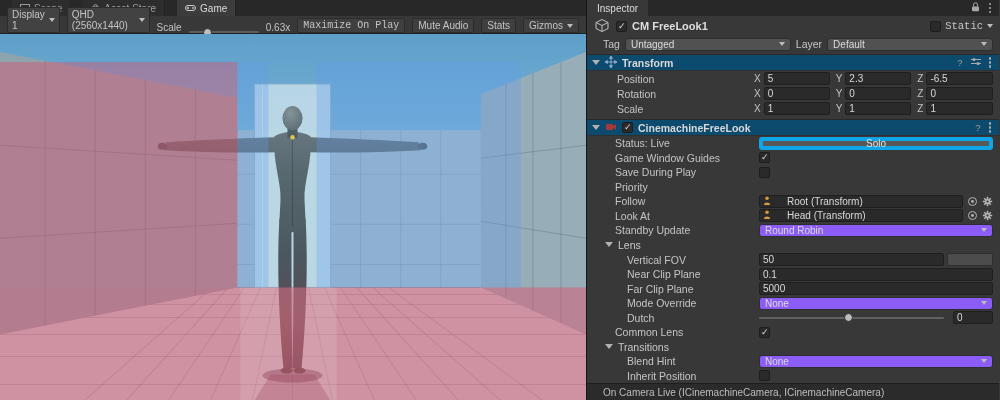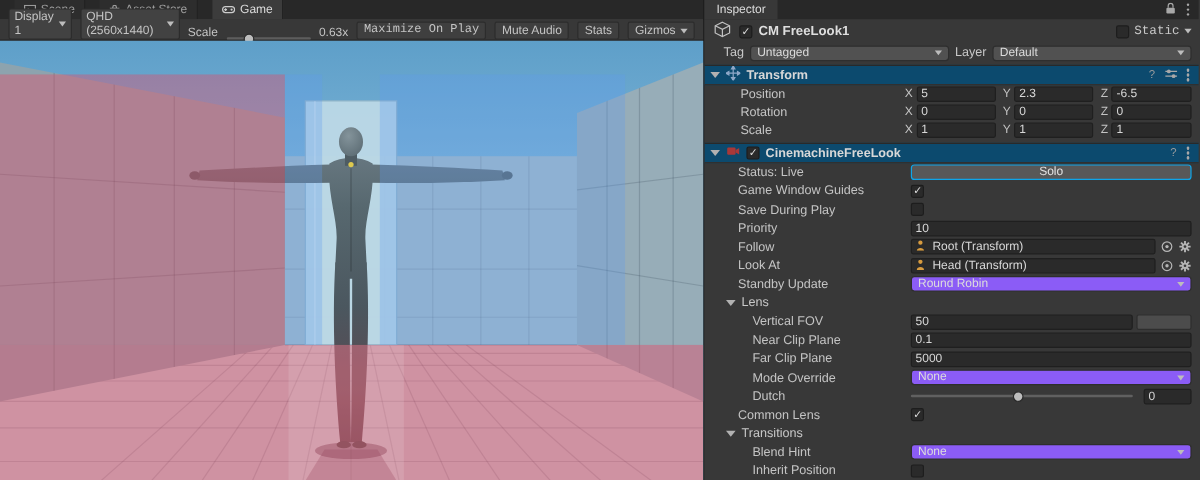--- a/index.html
+++ b/index.html
@@ -47,24 +47,24 @@
   .axis .axl { color:#c4c4c4; font-size:10px; }
   .field { background:#2a2a2a; border:1px solid #1f1f1f; border-radius:2px; height:13px; line-height:11px; padding:0 3px; color:#d8d8d8; font-size:10px; flex:1; white-space:nowrap; overflow:hidden; }
   .tr-pad { height:3px; flex:0 0 3px; }
   .fl-rows { flex:1; display:flex; flex-direction:column; }
   .row { flex:1; display:flex; align-items:center; padding-left:28px; min-height:0; }
   .row .lbl { flex:0 0 144px; font-size:10.5px; color:#c4c4c4; white-space:nowrap; }
   .row.sub { padding-left:40px; }
   .row.sub .lbl { flex:0 0 132px; }
   .row.foldrow { padding-left:18px; gap:5px; }
   .val { flex:1; display:flex; align-items:center; margin-right:6px; min-width:0; }
-  .solo { flex:1; background:#585858; border:1px solid #0ea5e9; border-radius:3px; height:13px; display:flex; align-items:center; justify-content:center; color:#e2e2e2; font-size:10px; }
+  .solo { flex:1; background:#585858; border:4px solid #0ea5e9; border-radius:3px; height:13px; display:flex; align-items:center; justify-content:center; color:#e2e2e2; font-size:10px; }
   .dropdown { flex:1; background:#8b5cf6; border:1px solid #2e2e2e; border-radius:3px; height:13px; display:flex; align-items:center; padding:0 5px; color:#dcdcdc; font-size:10px; }
   .dropdown .caret { margin-left:auto; }
-  .objfield { flex:1; display:flex; align-items:flex-start; gap:6px; background:#2a2a2a; border:1px solid #1f1f1f; border-radius:2px; height:13px; padding:0 3px; font-size:10px; color:#d8d8d8; min-width:0; }
+  .objfield { flex:1; display:flex; align-items:flex-end; gap:16px; background:#2a2a2a; border:1px solid #1f1f1f; border-radius:2px; height:13px; padding:0 3px; font-size:10px; color:#d8d8d8; min-width:0; }
   .objfield .oftext { white-space:nowrap; overflow:hidden; }
   .afterfield { margin-left:4px; display:flex; align-items:center; }
   .preset-box { flex:0 0 46px; margin-left:3px; background:#4c4c4c; border:1px solid #2e2e2e; border-radius:2px; height:13px; }
   .slider-track { flex:1; height:2px; background:#606060; border-radius:1px; position:relative; margin-right:9px; }
   .slider-knob { position:absolute; top:-3.5px; width:9px; height:9px; border-radius:50%; background:#bdbdbd; border:1px solid #2a2a2a; }
   .smallfield { flex:0 0 40px; }
   .footer { height:17px; flex:0 0 17px; background:#2b2b2b; border-top:1px solid #1d1d1d; display:flex; align-items:center; padding-left:16px; font-size:10px; color:#bdbdbd; white-space:nowrap; }
   .helpq { font-size:9.5px; color:#9e9e9e; }
 </style>
 </head>
@@ -418,23 +418,20 @@
           </div>
       </div>
       <div class="row">
         <span class="lbl">Save During Play</span>
         <div class="val">
             <span class="checkbox"></span>
           </div>
       </div>
       <div class="row">
         <span class="lbl">Priority</span>
-        <div class="val">
-            <span class="field">10</span>
-          </div>
       </div>
       <div class="row">
         <span class="lbl">Follow</span>
         <div class="val">
           <div class="objfield">
             <span>
               <svg width="8" height="9">
                   <circle cx="4" cy="2.2" r="1.8" fill="#d79b3f"></circle>
                   <path d="M1,9 C1,5.8 7,5.8 7,9 Z" fill="#d79b3f"></path>
                 </svg>
@@ -563,14 +560,17 @@
         </div>
       </div>
       <div class="row sub">
         <span class="lbl">Inherit Position</span>
         <div class="val">
             <span class="checkbox"></span>
           </div>
       </div>
     </div>
 
+    <div class="footer">
+      <span>On Camera Live (ICinemachineCamera, ICinemachineCamera)</span>
+    </div>
   </div>
 </div>
 
 </body></html>

